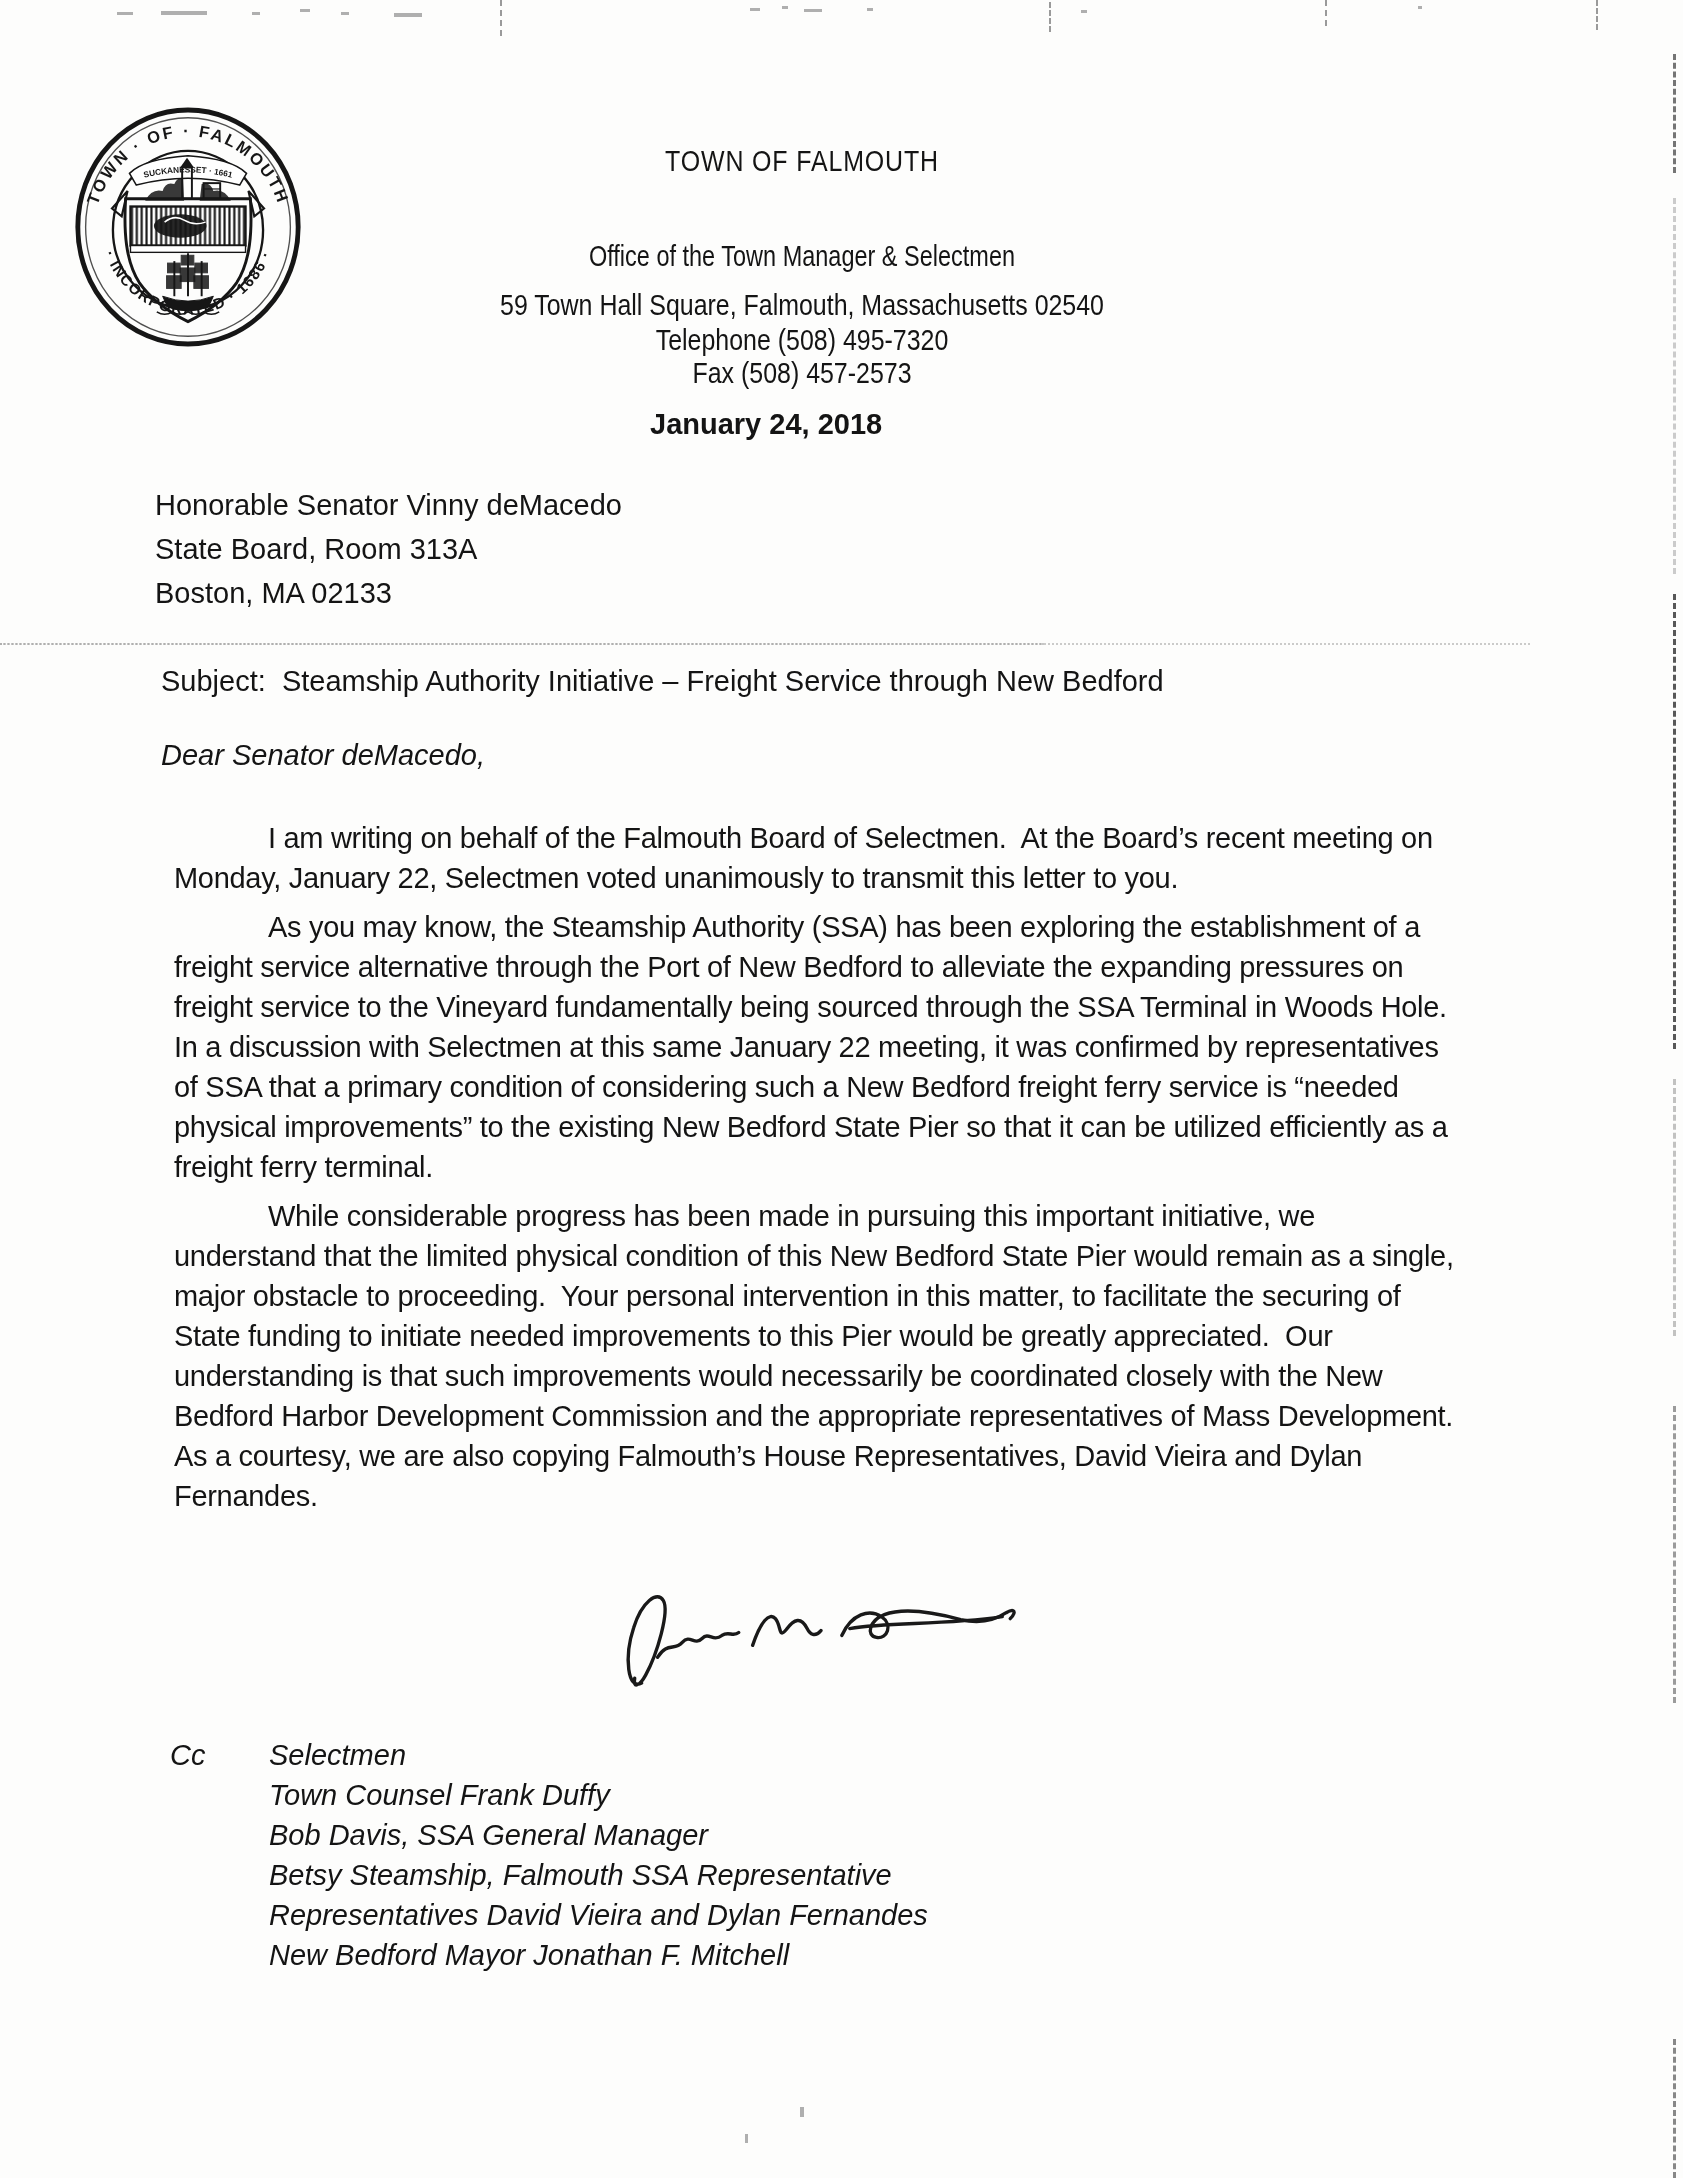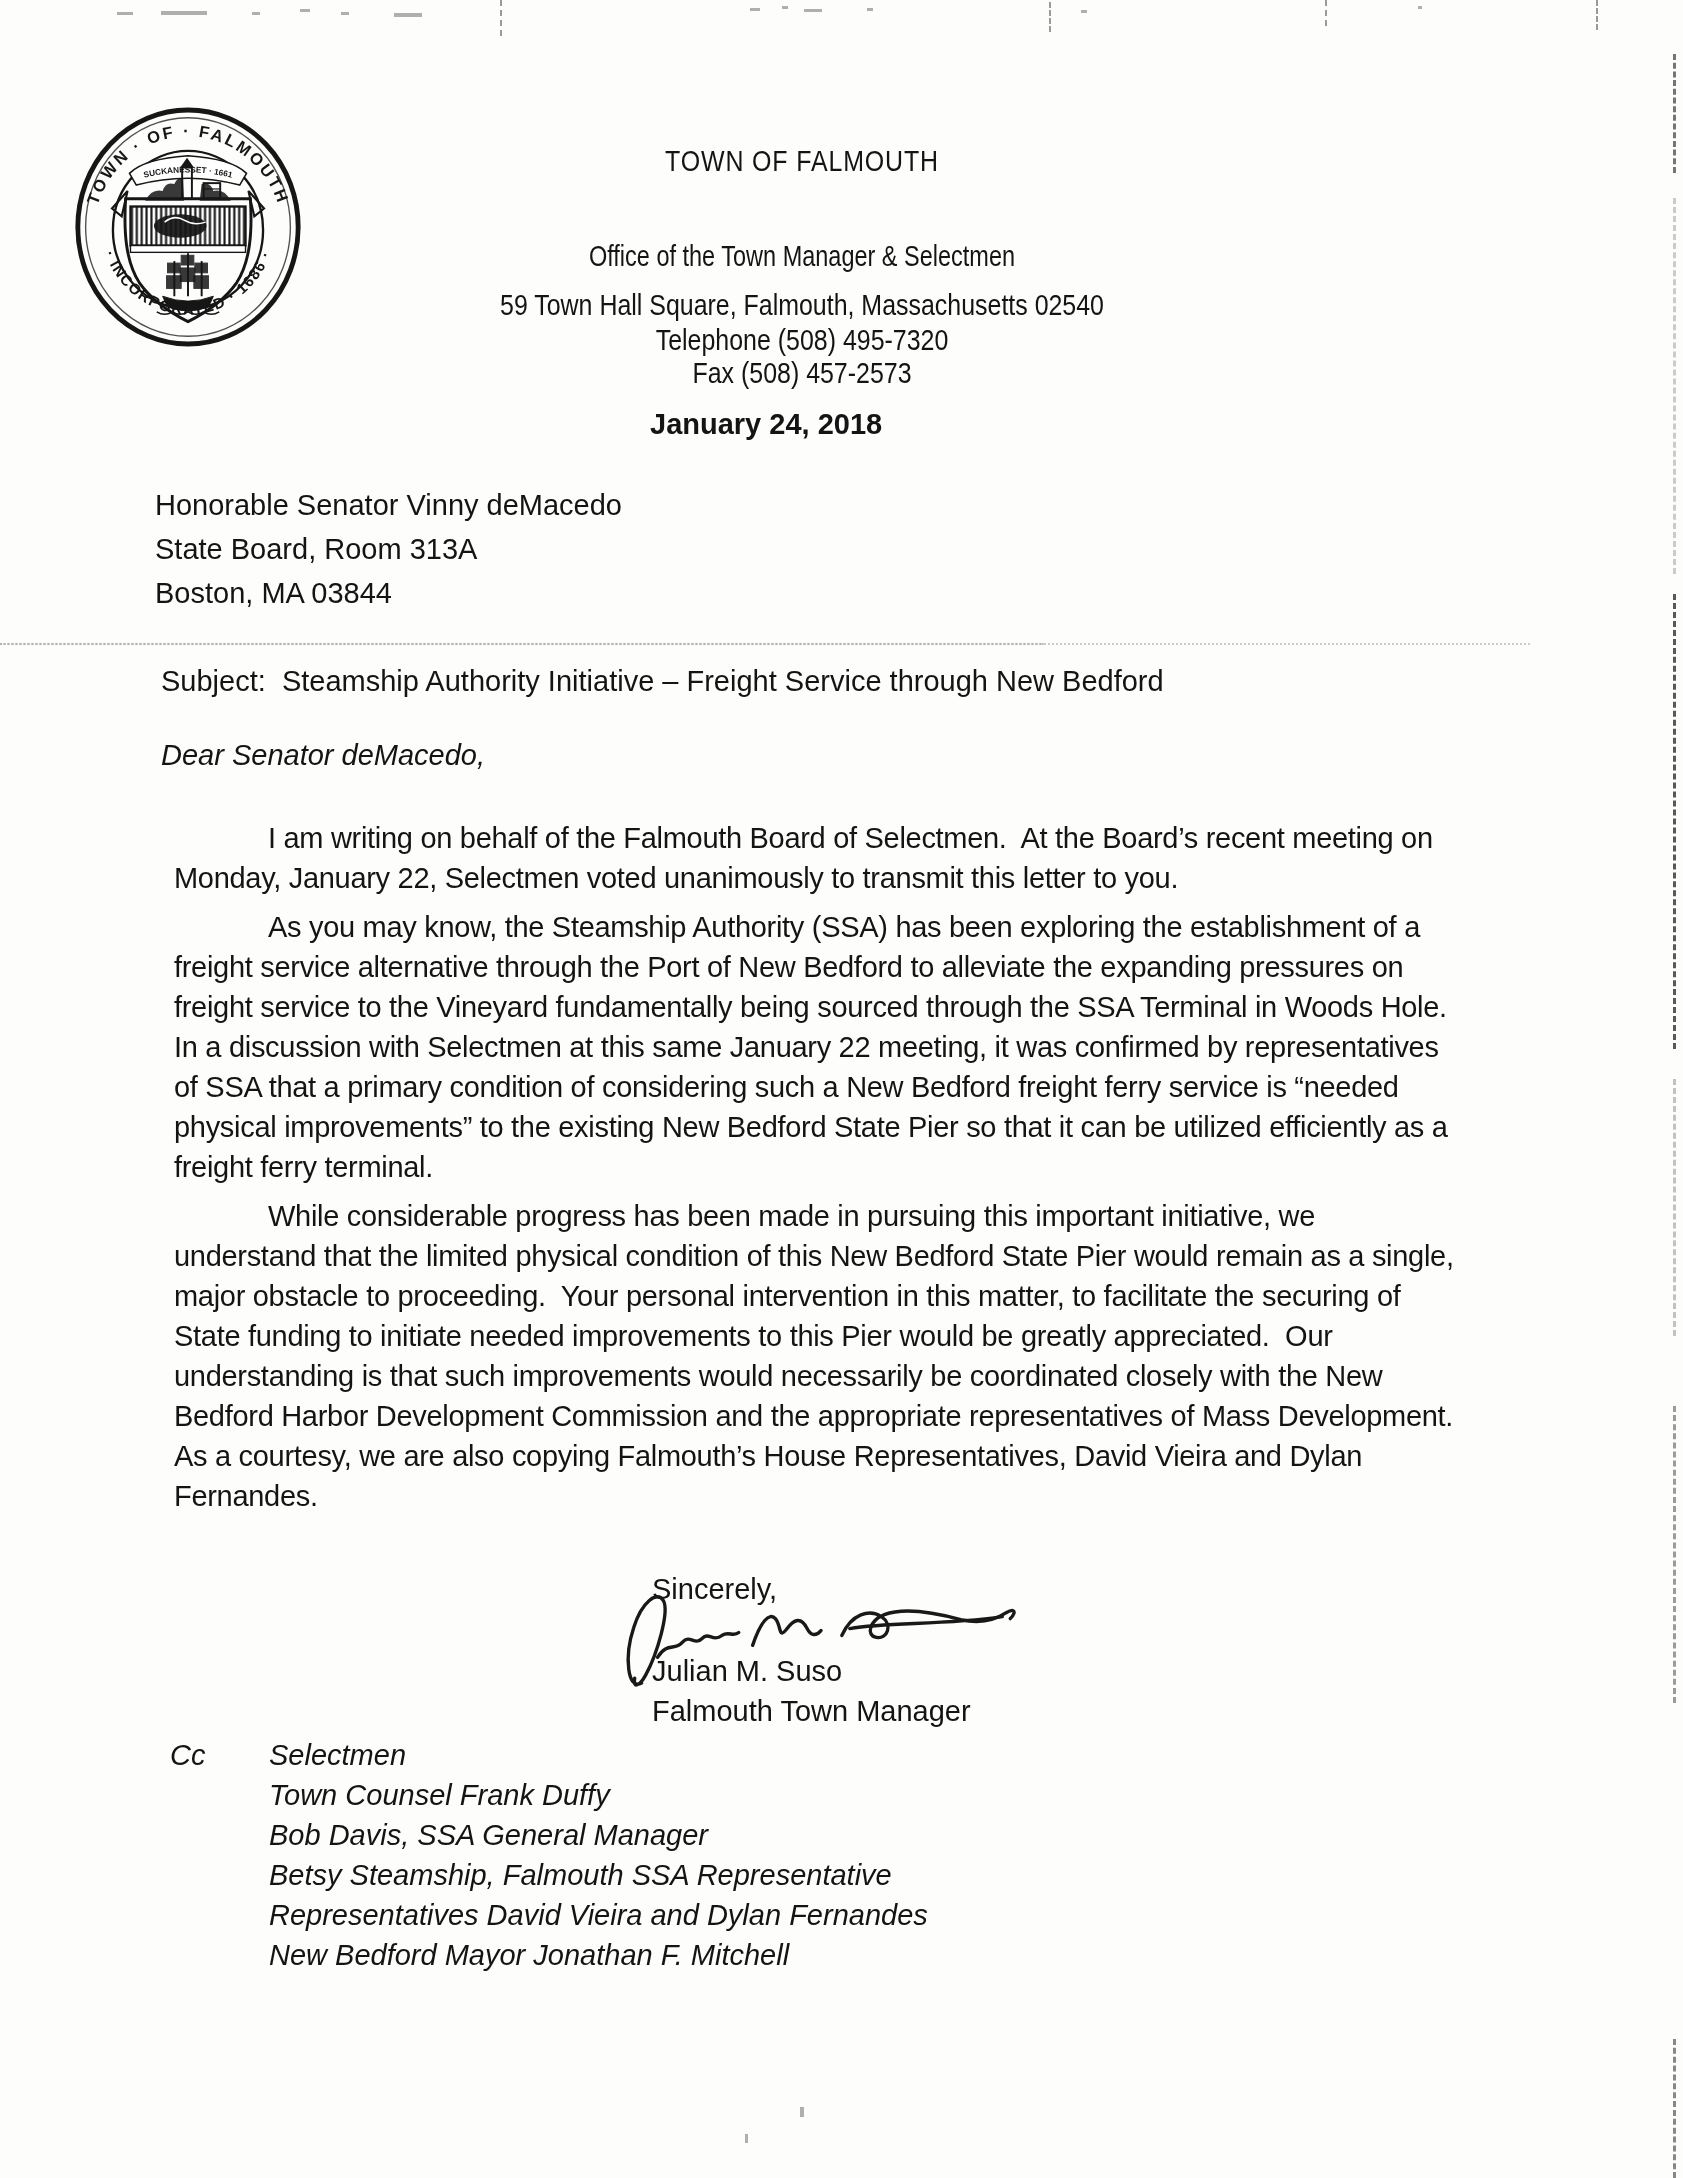--- a/index.html
+++ b/index.html
@@ -139,39 +139,33 @@
   <div class="hdr hdr-sub txt">Office of the Town Manager &amp; Selectmen</div>
   <div class="hdr hdr-addr txt a1">59 Town Hall Square, Falmouth, Massachusetts  02540</div>
   <div class="hdr hdr-addr txt a2">Telephone (508) 495-7320</div>
   <div class="hdr hdr-addr txt a3">Fax (508) 457-2573</div>
 
   <div class="txt date">January 24, 2018</div>
 
   <div class="txt addr">
     <div>Honorable Senator Vinny deMacedo</div>
     <div>State Board, Room 313A</div>
-    <div>Boston, MA 03844</div>
+    <div>Boston, MA 02133</div>
   </div>
 
   <div class="txt subject">Subject:  Steamship Authority Initiative – Freight Service through New Bedford</div>
 
   <div class="txt salute">Dear Senator deMacedo,</div>
 
   <div class="txt body">
     <p class="para">I am writing on behalf of the Falmouth Board of Selectmen.  At the Board’s recent meeting on Monday, January 22, Selectmen voted unanimously to transmit this letter to you.</p>
     <p class="para">As you may know, the Steamship Authority (SSA) has been exploring the establishment of a freight service alternative through the Port of New Bedford to alleviate the expanding pressures on freight service to the Vineyard fundamentally being sourced through the SSA Terminal in Woods Hole.  In a discussion with Selectmen at this same January 22 meeting, it was confirmed by representatives of SSA that a primary condition of considering such a New Bedford freight ferry service is “needed physical improvements” to the existing New Bedford State Pier so that it can be utilized efficiently as a freight ferry terminal.</p>
     <p class="para">While considerable progress has been made in pursuing this important initiative, we understand that the limited physical condition of this New Bedford State Pier would remain as a single, major obstacle to proceeding.  Your personal intervention in this matter, to facilitate the securing of State funding to initiate needed improvements to this Pier would be greatly appreciated.  Our understanding is that such improvements would necessarily be coordinated closely with the New Bedford Harbor Development Commission and the appropriate representatives of Mass Development.  As a courtesy, we are also copying Falmouth’s House Representatives, David Vieira and Dylan Fernandes.</p>
   </div>
 
-  <div class="txt closeblk">
-    <div>Sincerely,</div>
-    <div class="close-gap"></div>
-    <div>Julian M. Suso</div>
-    <div>Falmouth Town Manager</div>
-  </div>
 
   <svg class="sig" width="426" height="124" viewBox="0 0 430 125">
     <g fill="none" stroke="#191919" stroke-width="3.4" stroke-linecap="round">
       <path d="M36,112 C22,120 18,86 28,56 C36,30 52,18 58,29 C64,40 52,82 40,104 C34,115 27,118 29,107"></path>
       <path d="M52,86 C62,70 69,80 77,71 C85,62 89,75 97,67 C104,60 108,71 117,64 C124,59 128,66 134,61"></path>
       <path d="M148,74 C156,50 165,40 171,47 C177,54 174,68 182,58 C190,47 197,45 203,57 C206,63 211,66 217,59"></path>
       <path d="M238,64 C248,42 266,37 278,45 C290,53 284,68 273,66 C262,64 266,49 281,43 C302,35 336,42 358,48 C376,52 392,49 404,41 C412,36 415,40 408,47"></path>
       <path d="M246,57 C286,50 340,54 400,45"></path>
     </g>
   </svg>

